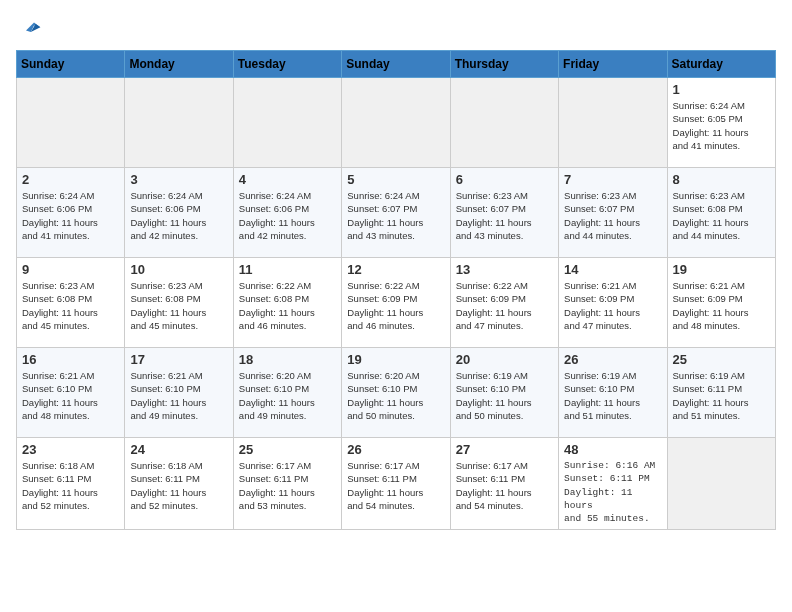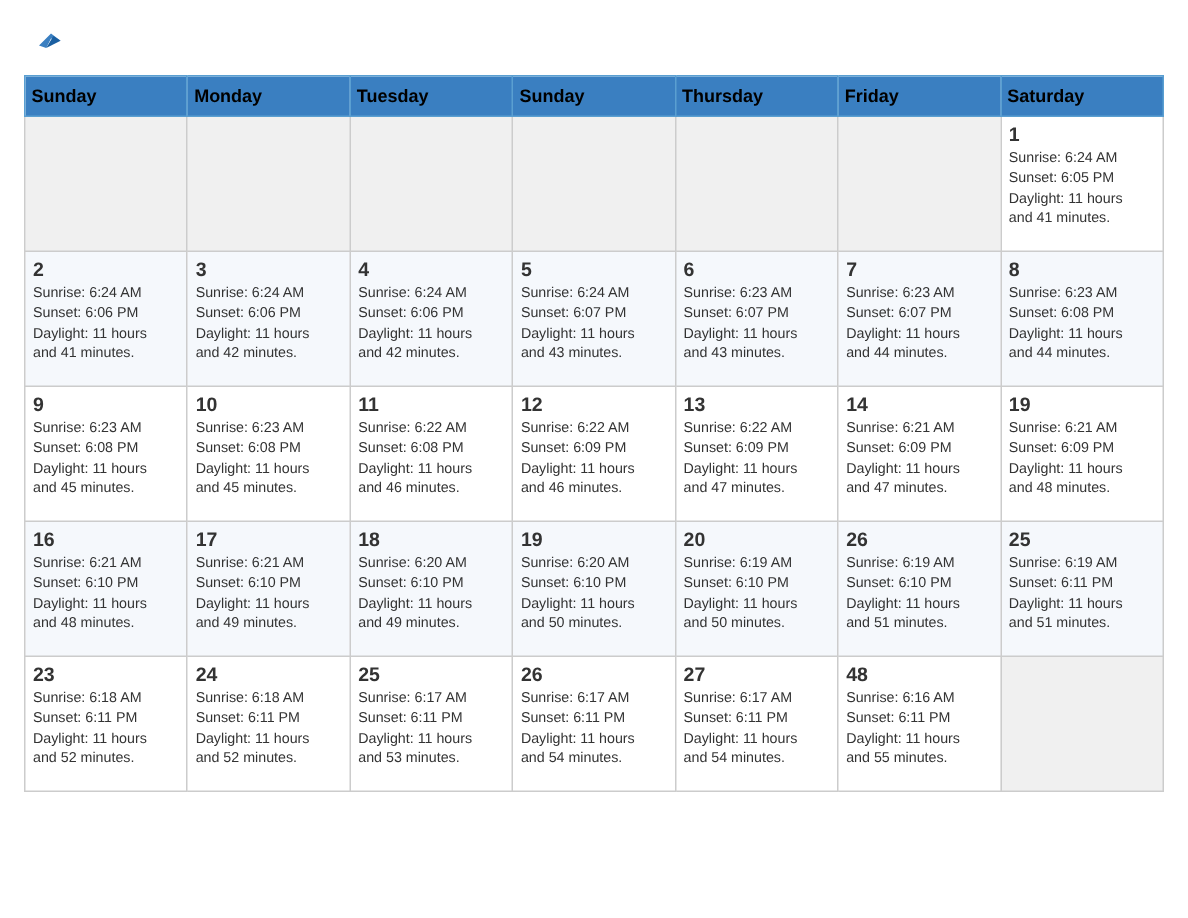--- a/index.html
+++ b/index.html
@@ -327,21 +327,21 @@
         </td>
         <td>
           <div class="day-number">27</div>
           <div class="day-info" style="white-space: pre-line;">Sunrise: 6:17 AM
 Sunset: 6:11 PM
 Daylight: 11 hours
 and 54 minutes.</div>
         </td>
         <td>
           <div class="day-number">48</div>
-          <div class="day-info" style="white-space: pre-line;">Sunrise: 6:16 AM
+          <div class="day-info" style="white-space: pre-line; font-family: Liberation Mono, monospace;">Sunrise: 6:16 AM
 Sunset: 6:11 PM
 Daylight: 11 hours
 and 55 minutes.</div>
         </td>
         <td class="empty-cell"></td>
       </tr>
     </tbody>
 </table>
 
 </body></html>

